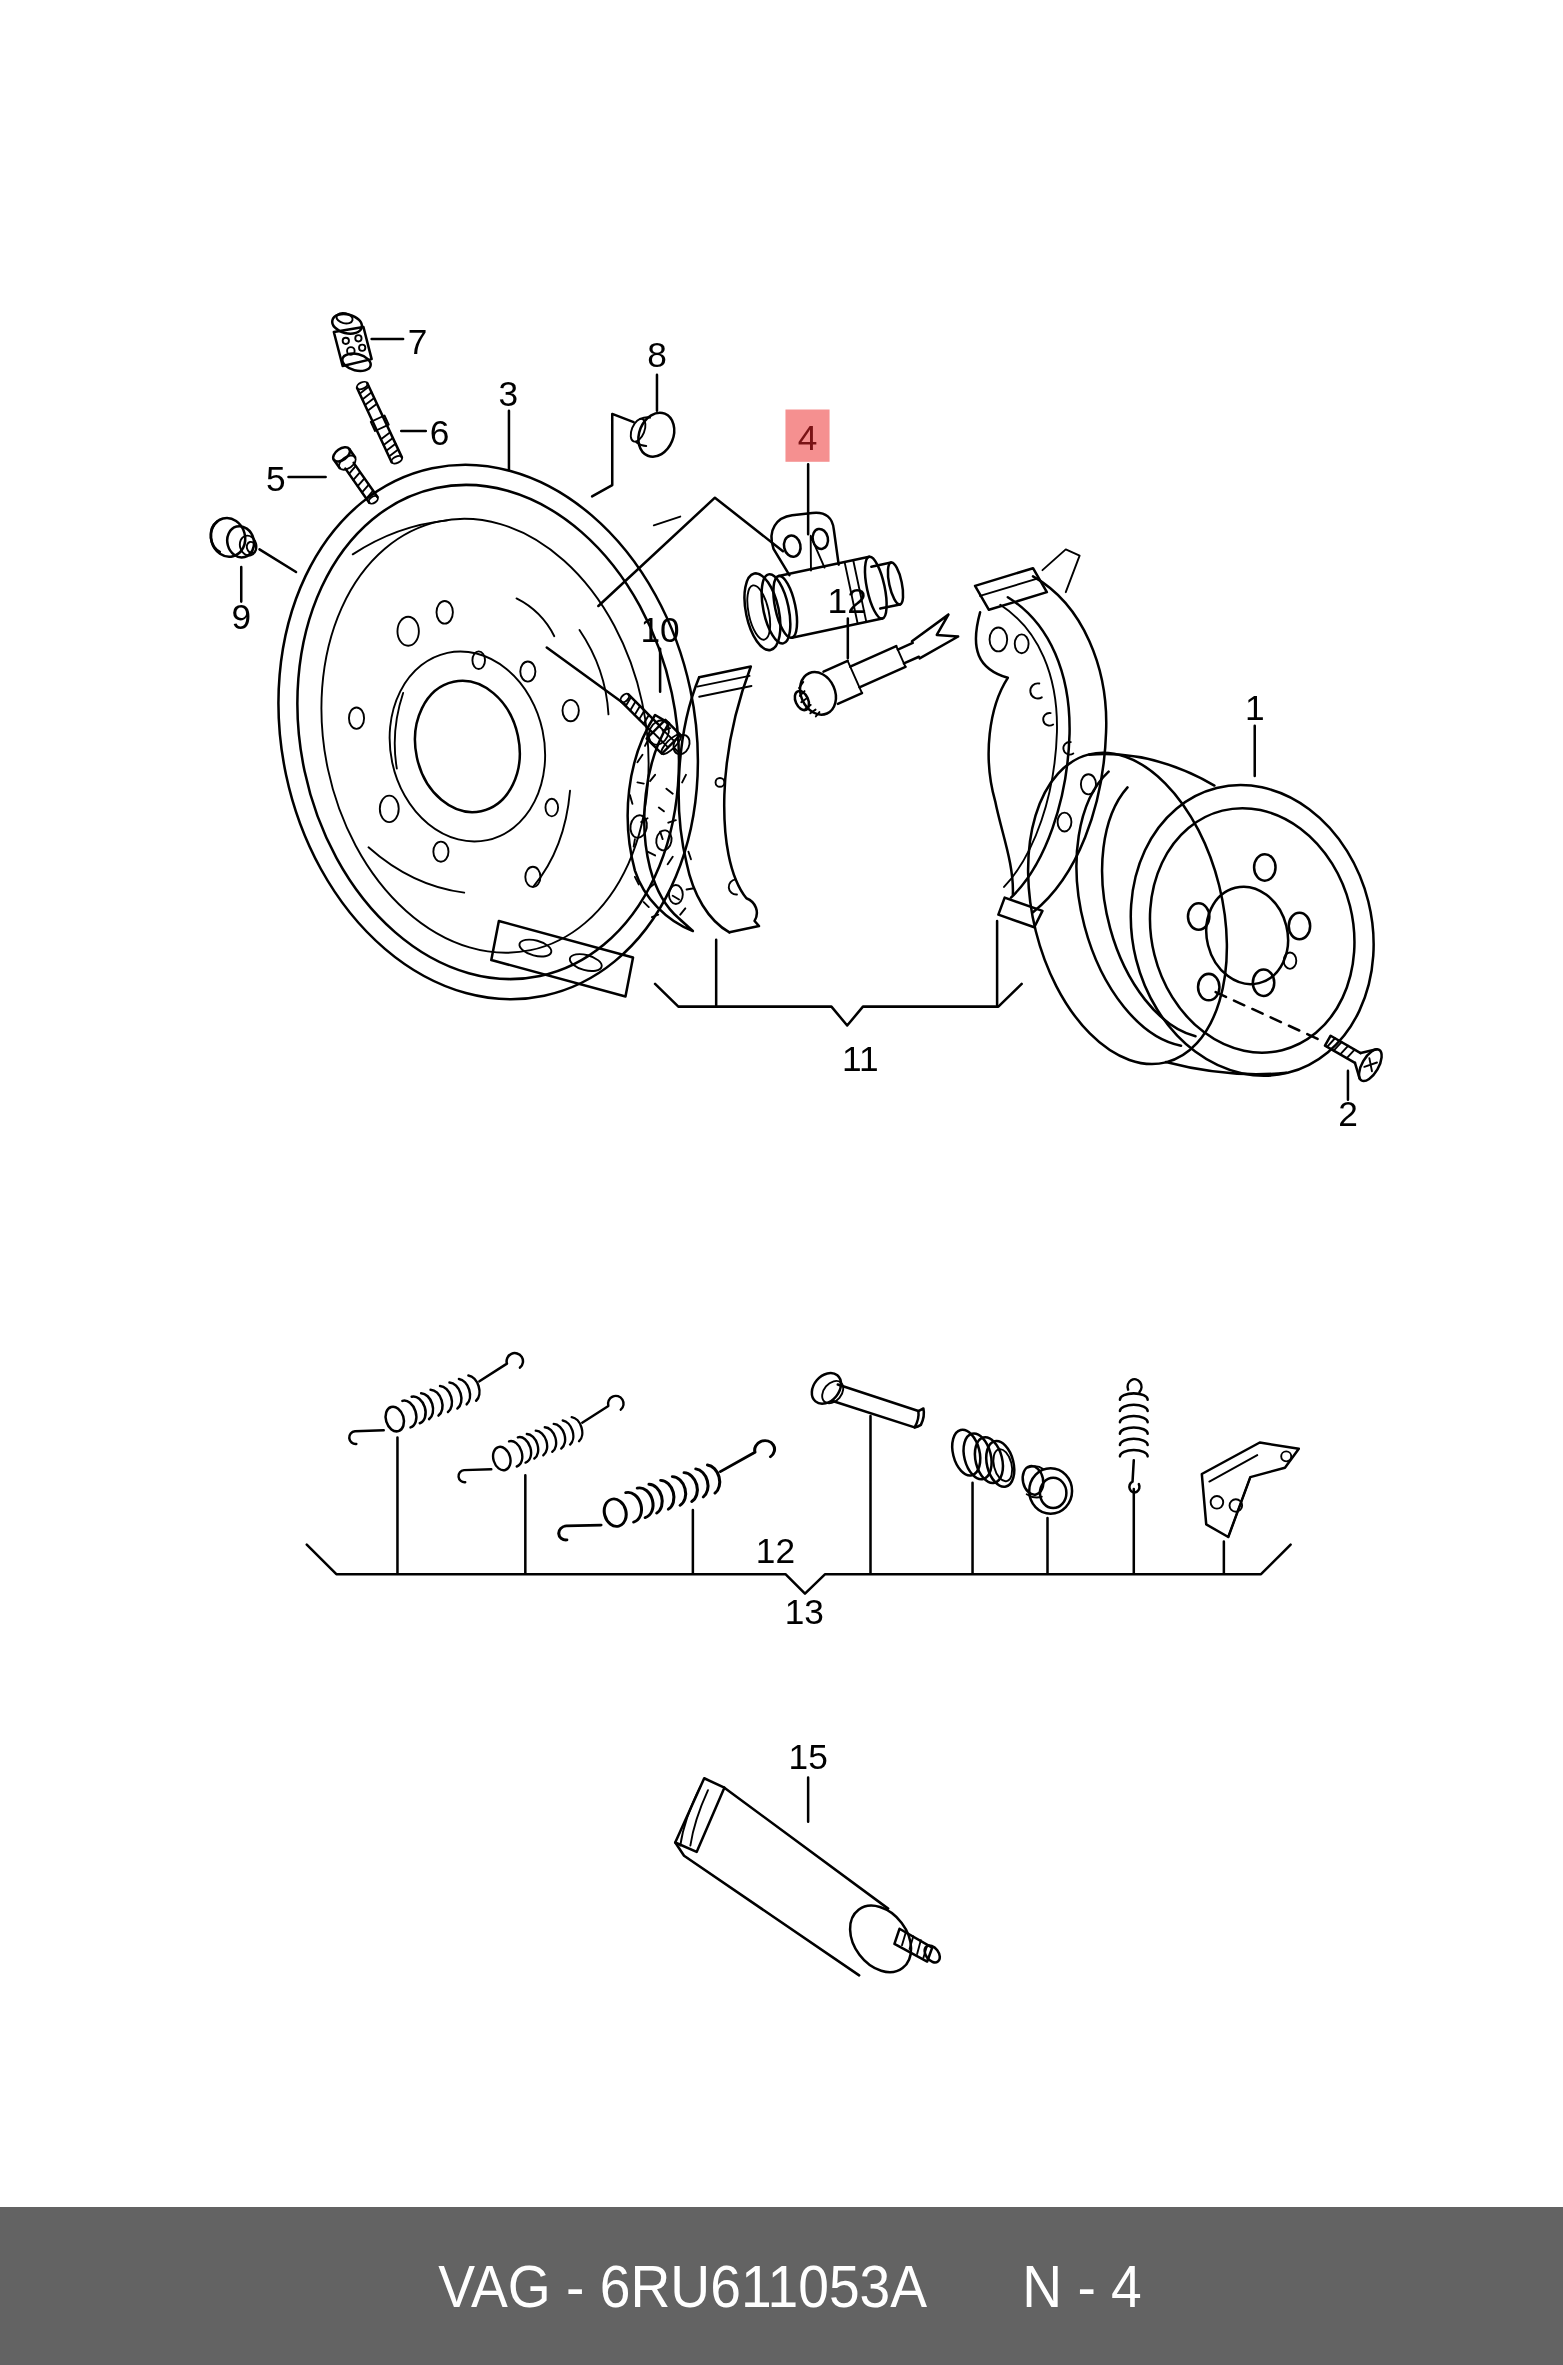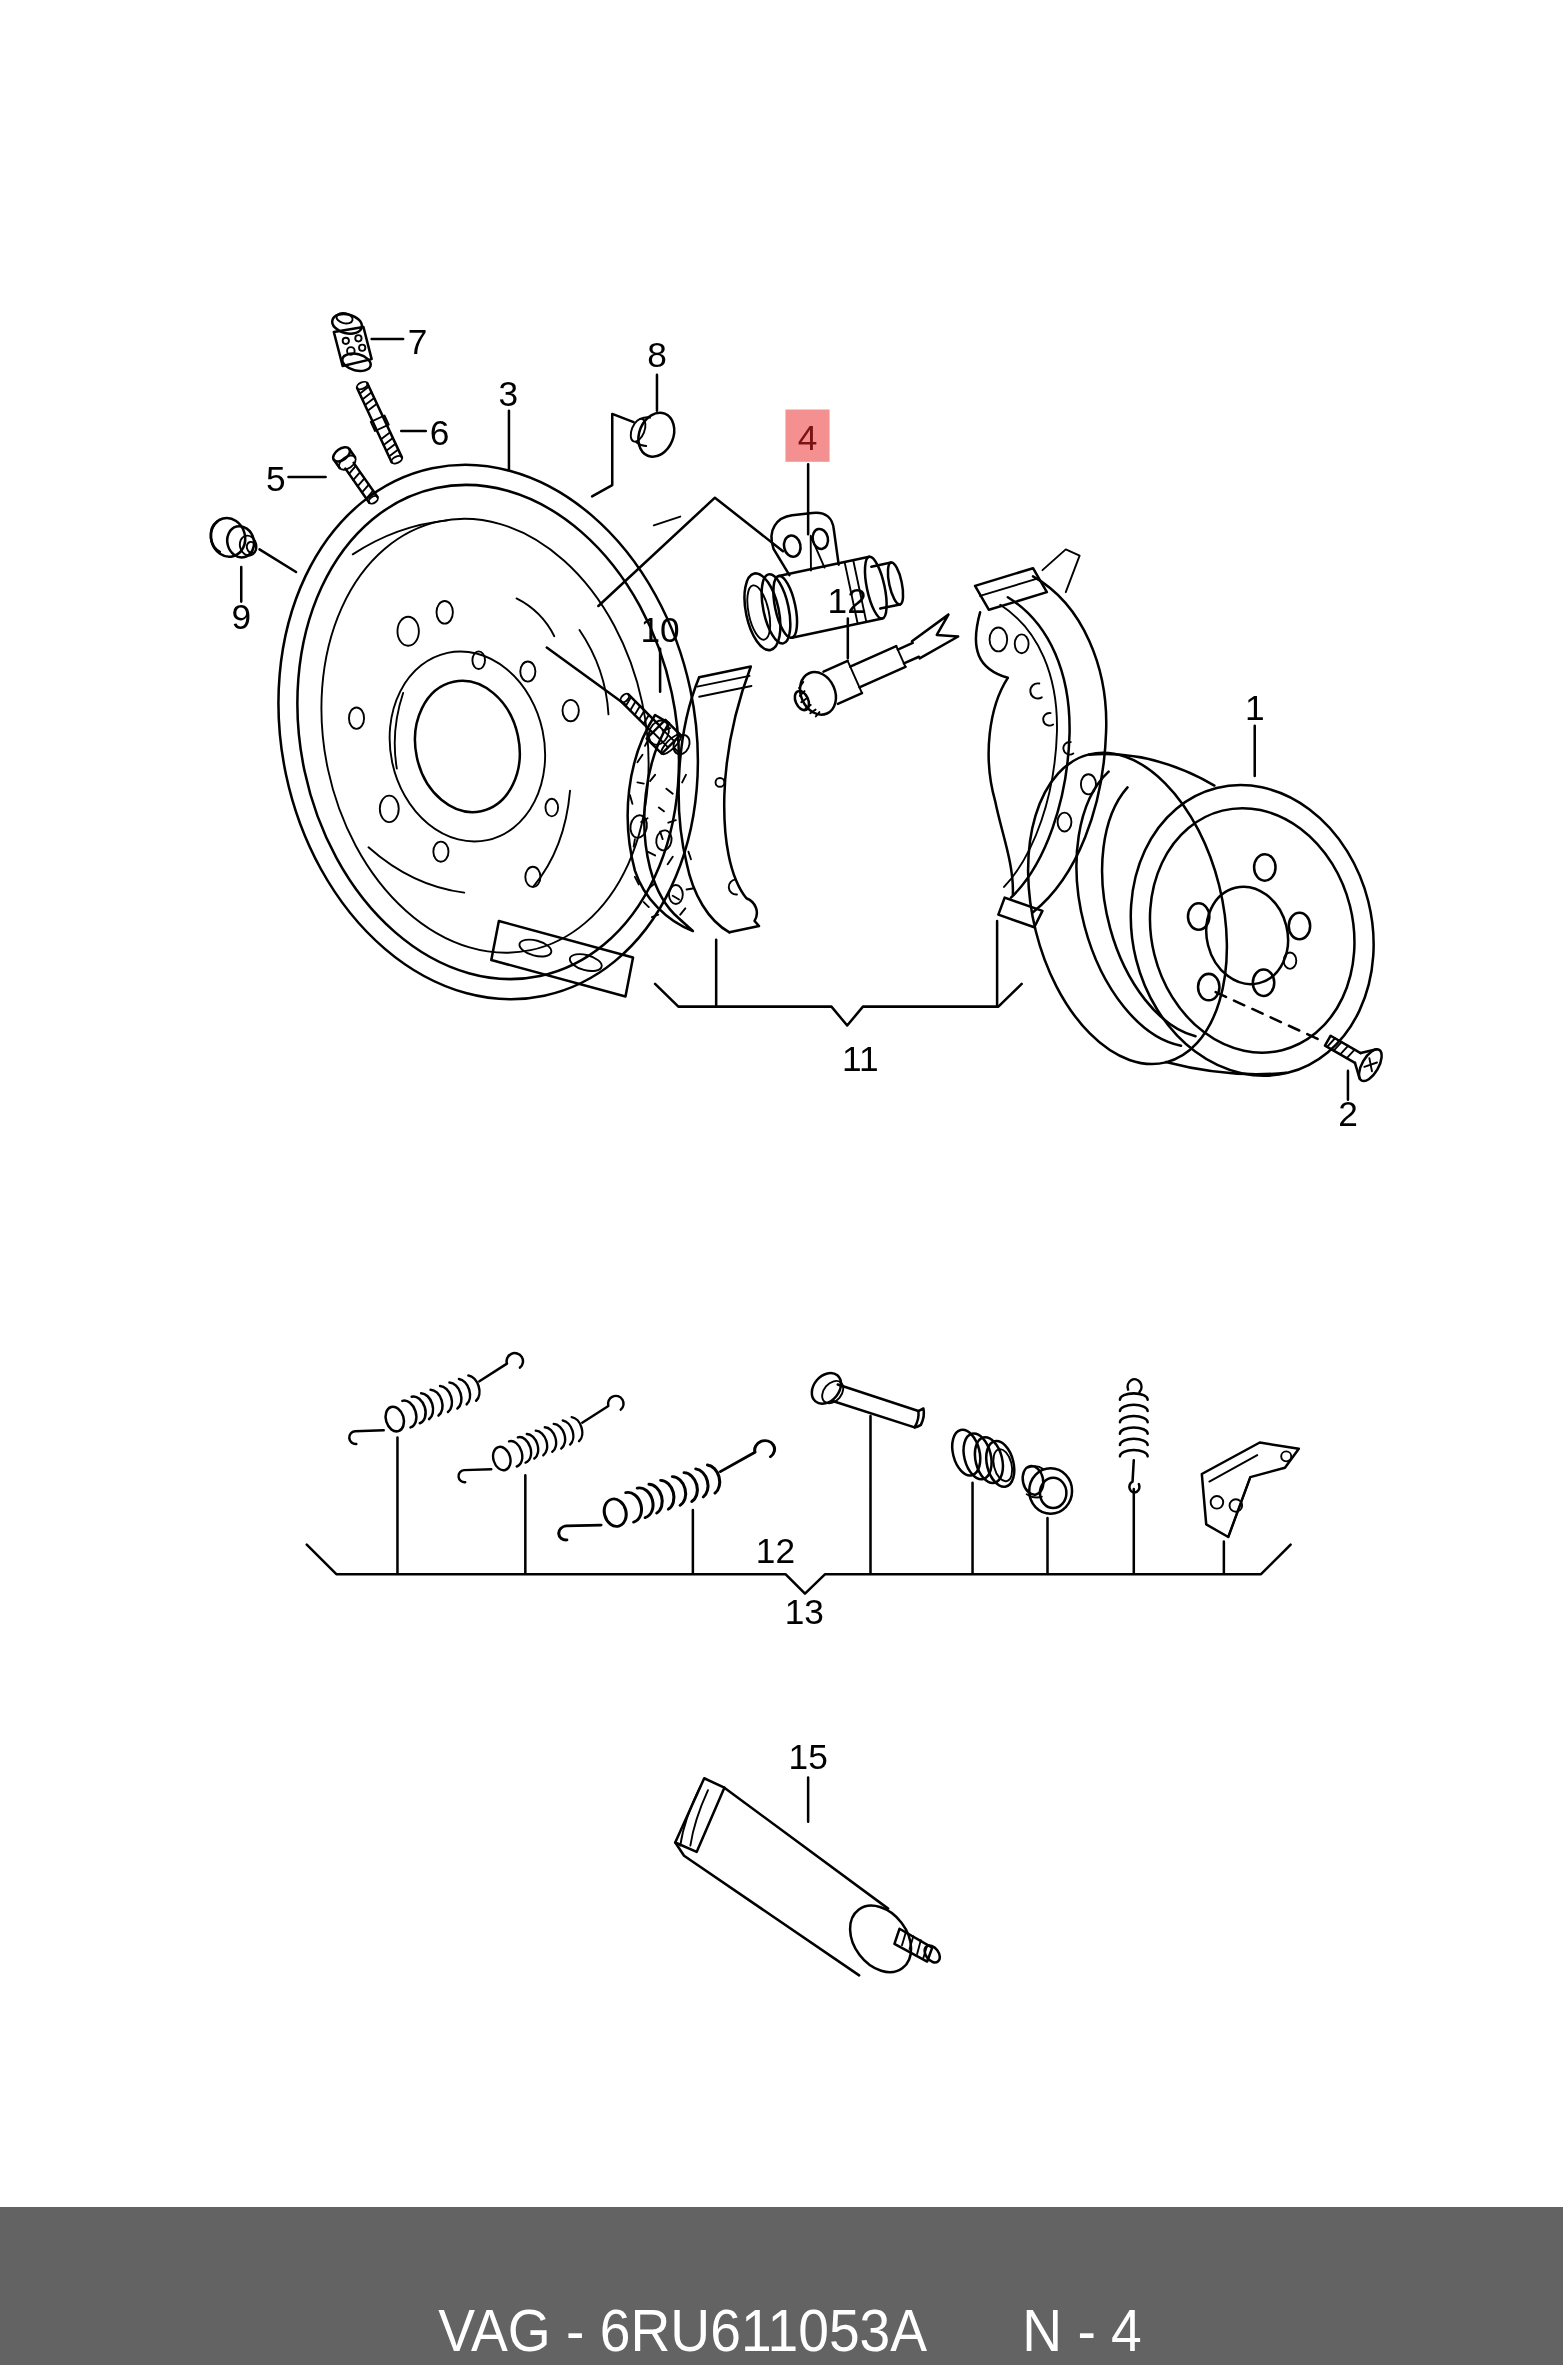--- a/index.html
+++ b/index.html
@@ -313,17 +313,17 @@
         <text x="1048" y="1019" class="part-label">10</text>
         <text x="1366" y="1700" class="part-label">11</text>
         <text x="1345" y="973" class="part-label">12</text>
         <text x="1231" y="2482" class="part-label">12</text>
         <text x="1277" y="2578" class="part-label">13</text>
         <text x="1283" y="2808" class="part-label">15</text>
       </g>
 </svg>
 </div>
 
-<div class="footer-bar" style="background: rgb(99, 99, 99); color: rgb(255, 255, 255); align-items: flex-end;">
+<div class="footer-bar" style="background: rgb(99, 99, 99); color: rgb(255, 255, 255);">
   <span>VAG - 6RU611053A</span>
   <span>N - 4</span>
 </div>
 
 
 </body></html>

